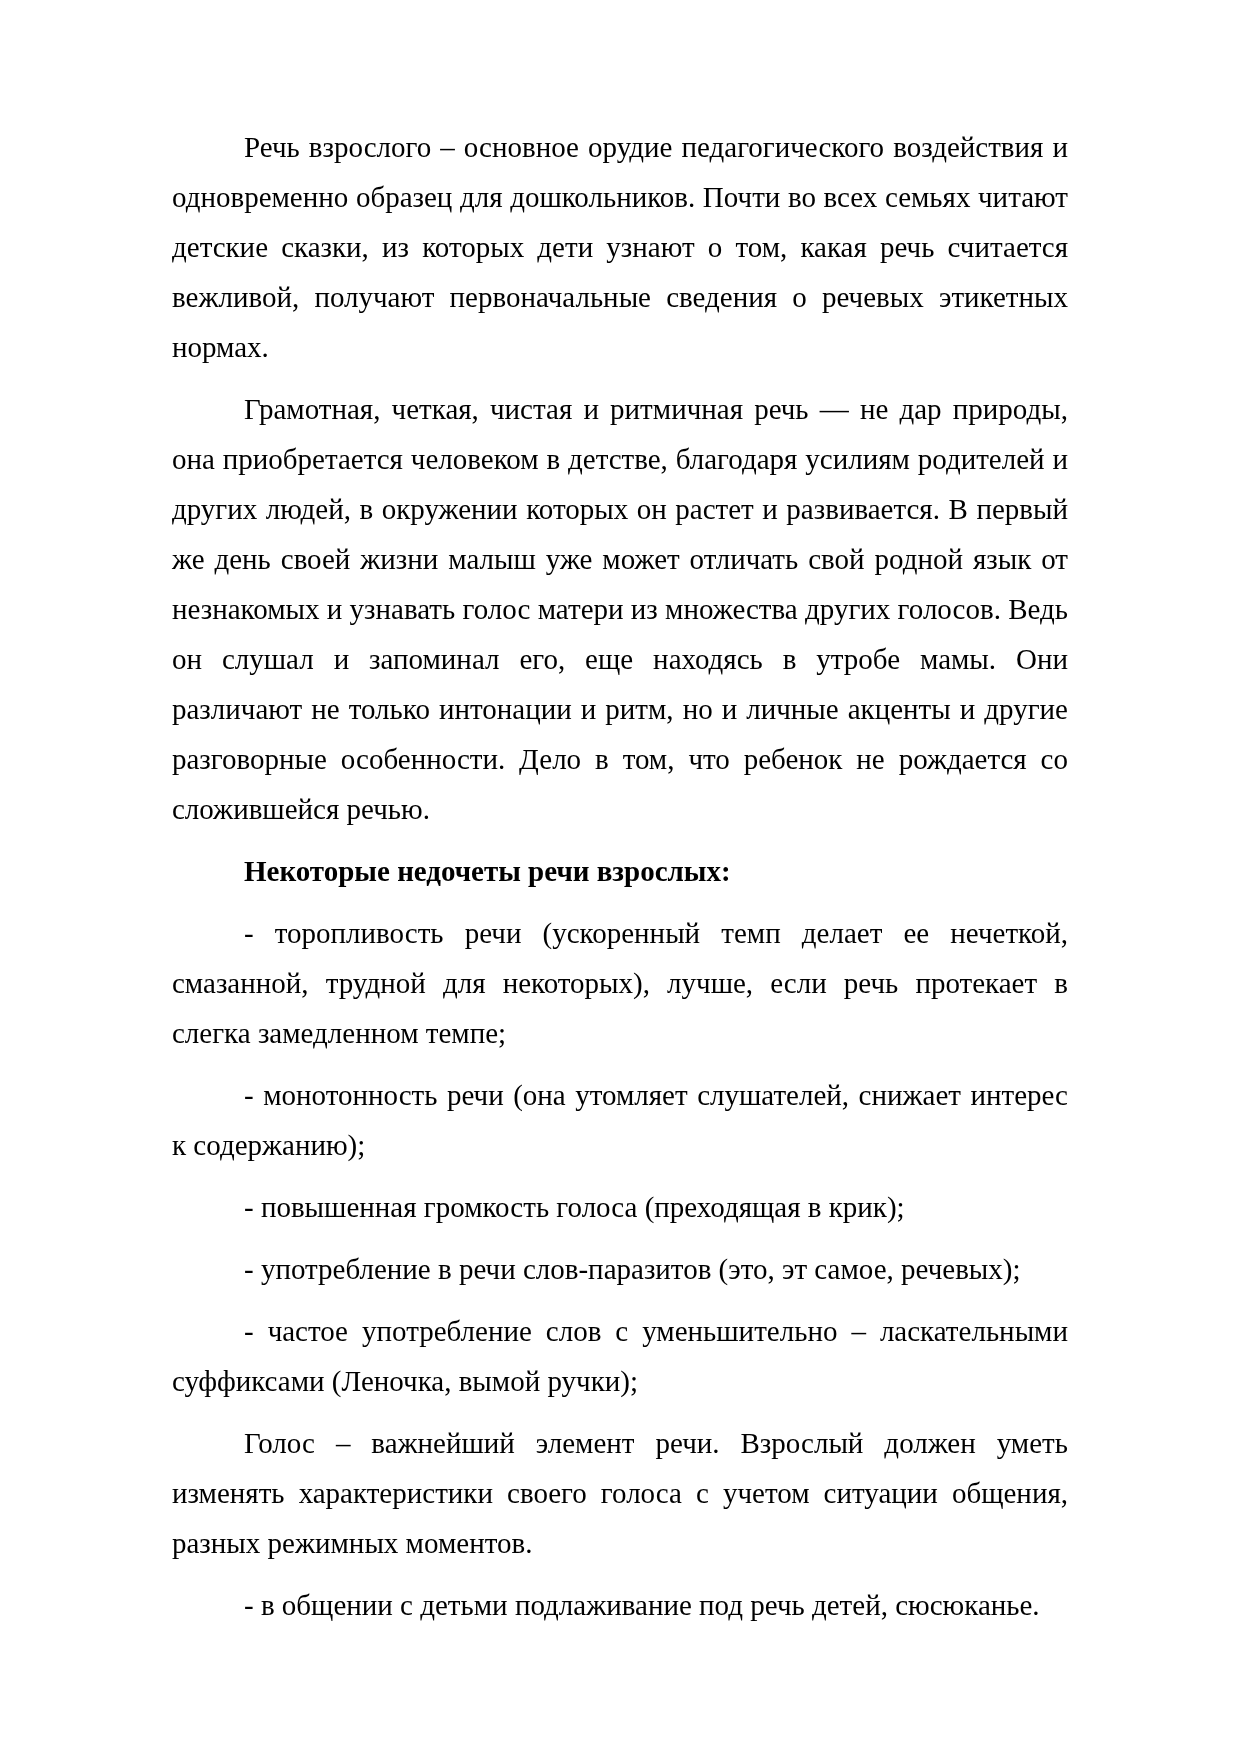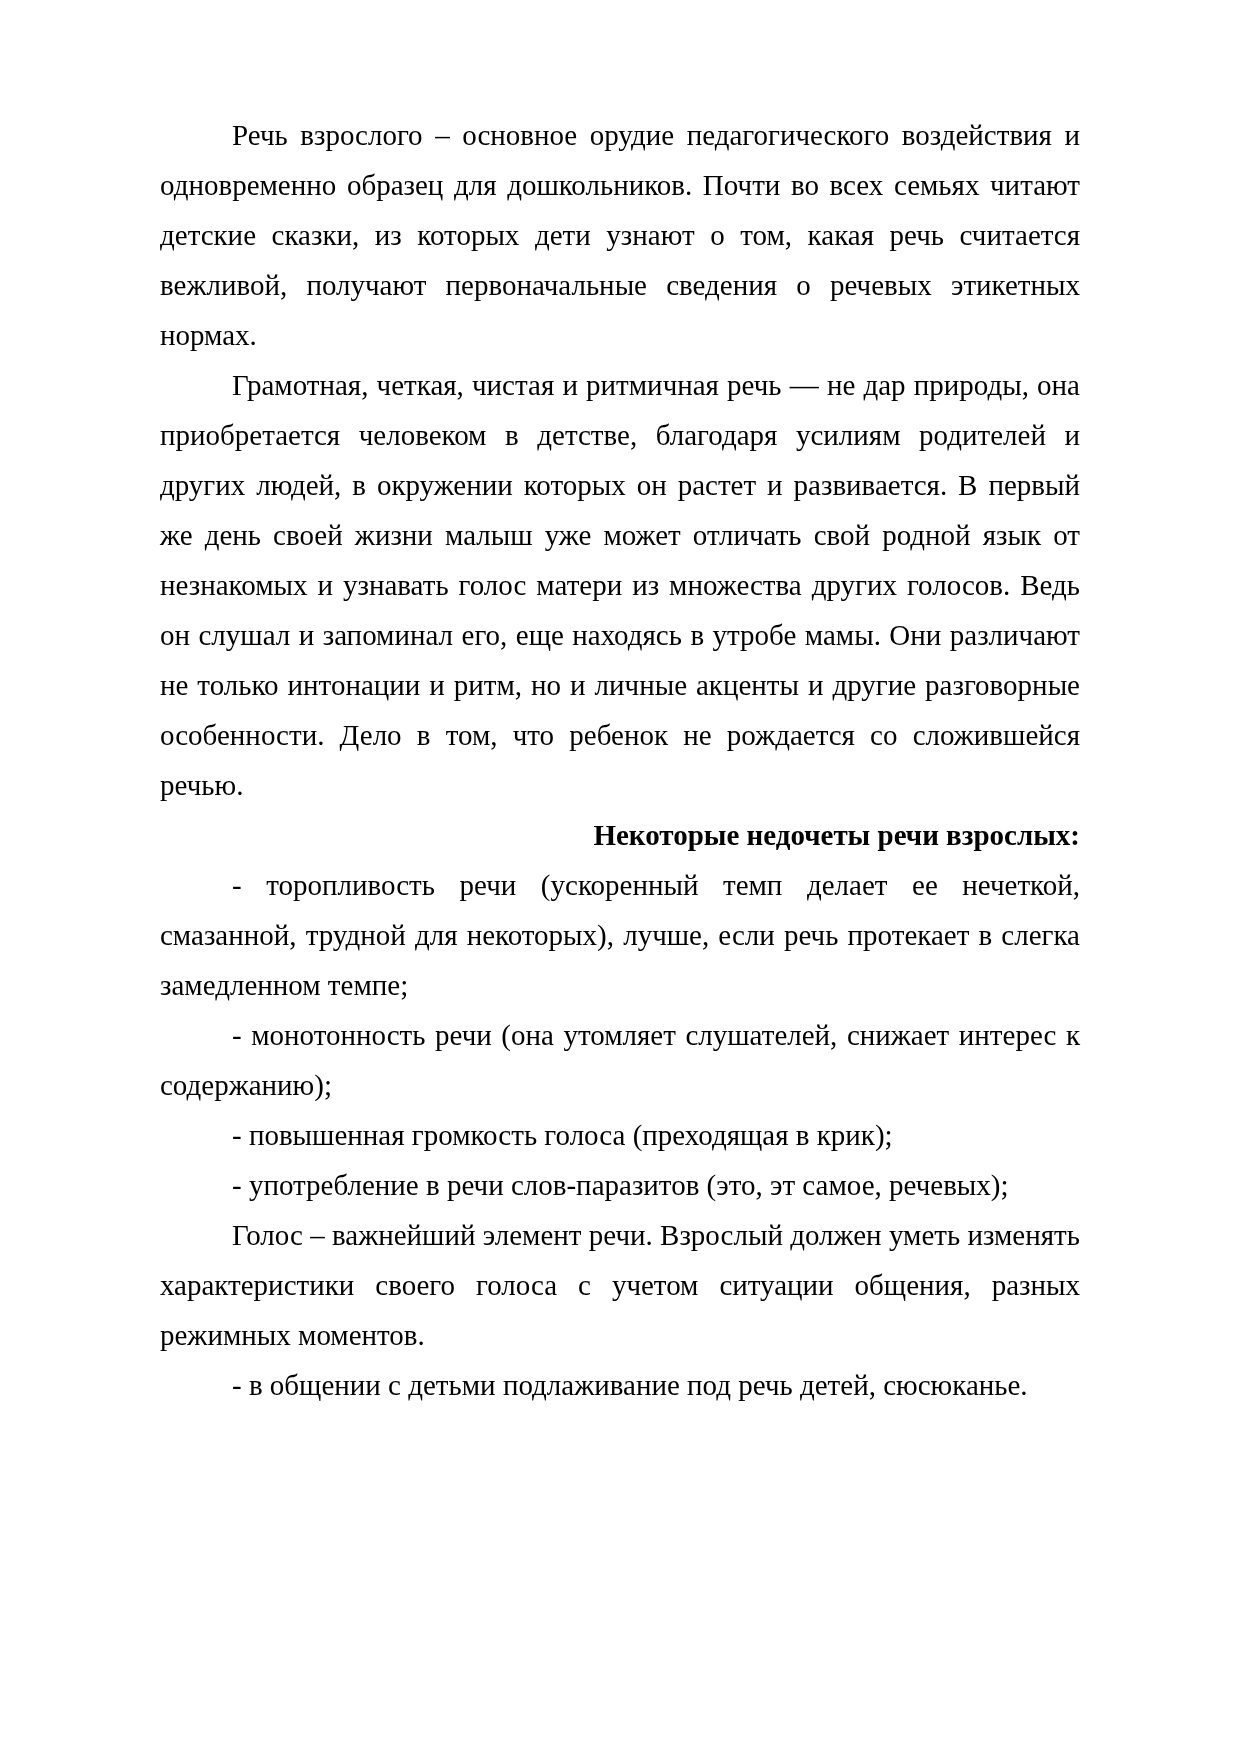--- a/index.html
+++ b/index.html
@@ -16,37 +16,38 @@
     box-sizing: border-box;
     padding: 110px 161px 0 160px;
   }
   .content {
     font-family: "Liberation Serif", "DejaVu Serif", serif;
     font-size: 29px;
     line-height: 50px;
     color: #000000;
   }
   .para {
-    margin: 0;
+    margin: 12px;
     text-align: justify;
     text-indent: 72px;
   }
   .para.heading {
     font-weight: 700;
-    text-align: right;
+    text-align: left;
   }
 </style>
 </head>
 <body>
 
 <div class="page">
   <div class="content" id="document-content">
       <p class="para body">Речь взрослого – основное орудие педагогического воздействия и одновременно образец для дошкольников. Почти во всех семьях читают детские сказки, из которых дети узнают о том, какая речь считается вежливой, получают первоначальные сведения о речевых этикетных нормах.</p>
       <p class="para body">Грамотная, четкая, чистая и ритмичная речь — не дар природы, она приобретается человеком в детстве, благодаря усилиям родителей и других людей, в окружении которых он растет и развивается. В первый же день своей жизни малыш уже может отличать свой родной язык от незнакомых и узнавать голос матери из множества других голосов. Ведь он слушал и запоминал его, еще находясь в утробе мамы. Они различают не только интонации и ритм, но и личные акценты и другие разговорные особенности. Дело в том, что ребенок не рождается со сложившейся речью.</p>
       <p class="para heading">Некоторые недочеты речи взрослых:</p>
       <p class="para bullet">- торопливость речи (ускоренный темп делает ее нечеткой, смазанной, трудной для некоторых), лучше, если речь протекает в слегка замедленном темпе;</p>
       <p class="para bullet">- монотонность речи (она утомляет слушателей, снижает интерес к содержанию);</p>
       <p class="para bullet">- повышенная громкость голоса (преходящая в крик);</p>
       <p class="para bullet">- употребление в речи слов-паразитов (это, эт самое, речевых);</p>
+      <p class="para bullet">- частое употребление слов с уменьшительно – ласкательными суффиксами (Леночка, вымой ручки);</p>
       <p class="para body">Голос – важнейший элемент речи. Взрослый должен уметь изменять характеристики своего голоса с учетом ситуации общения, разных режимных моментов.</p>
       <p class="para bullet">- в общении с детьми подлаживание под речь детей, сюсюканье.</p>
     </div>
 </div>
 
 </body></html>

